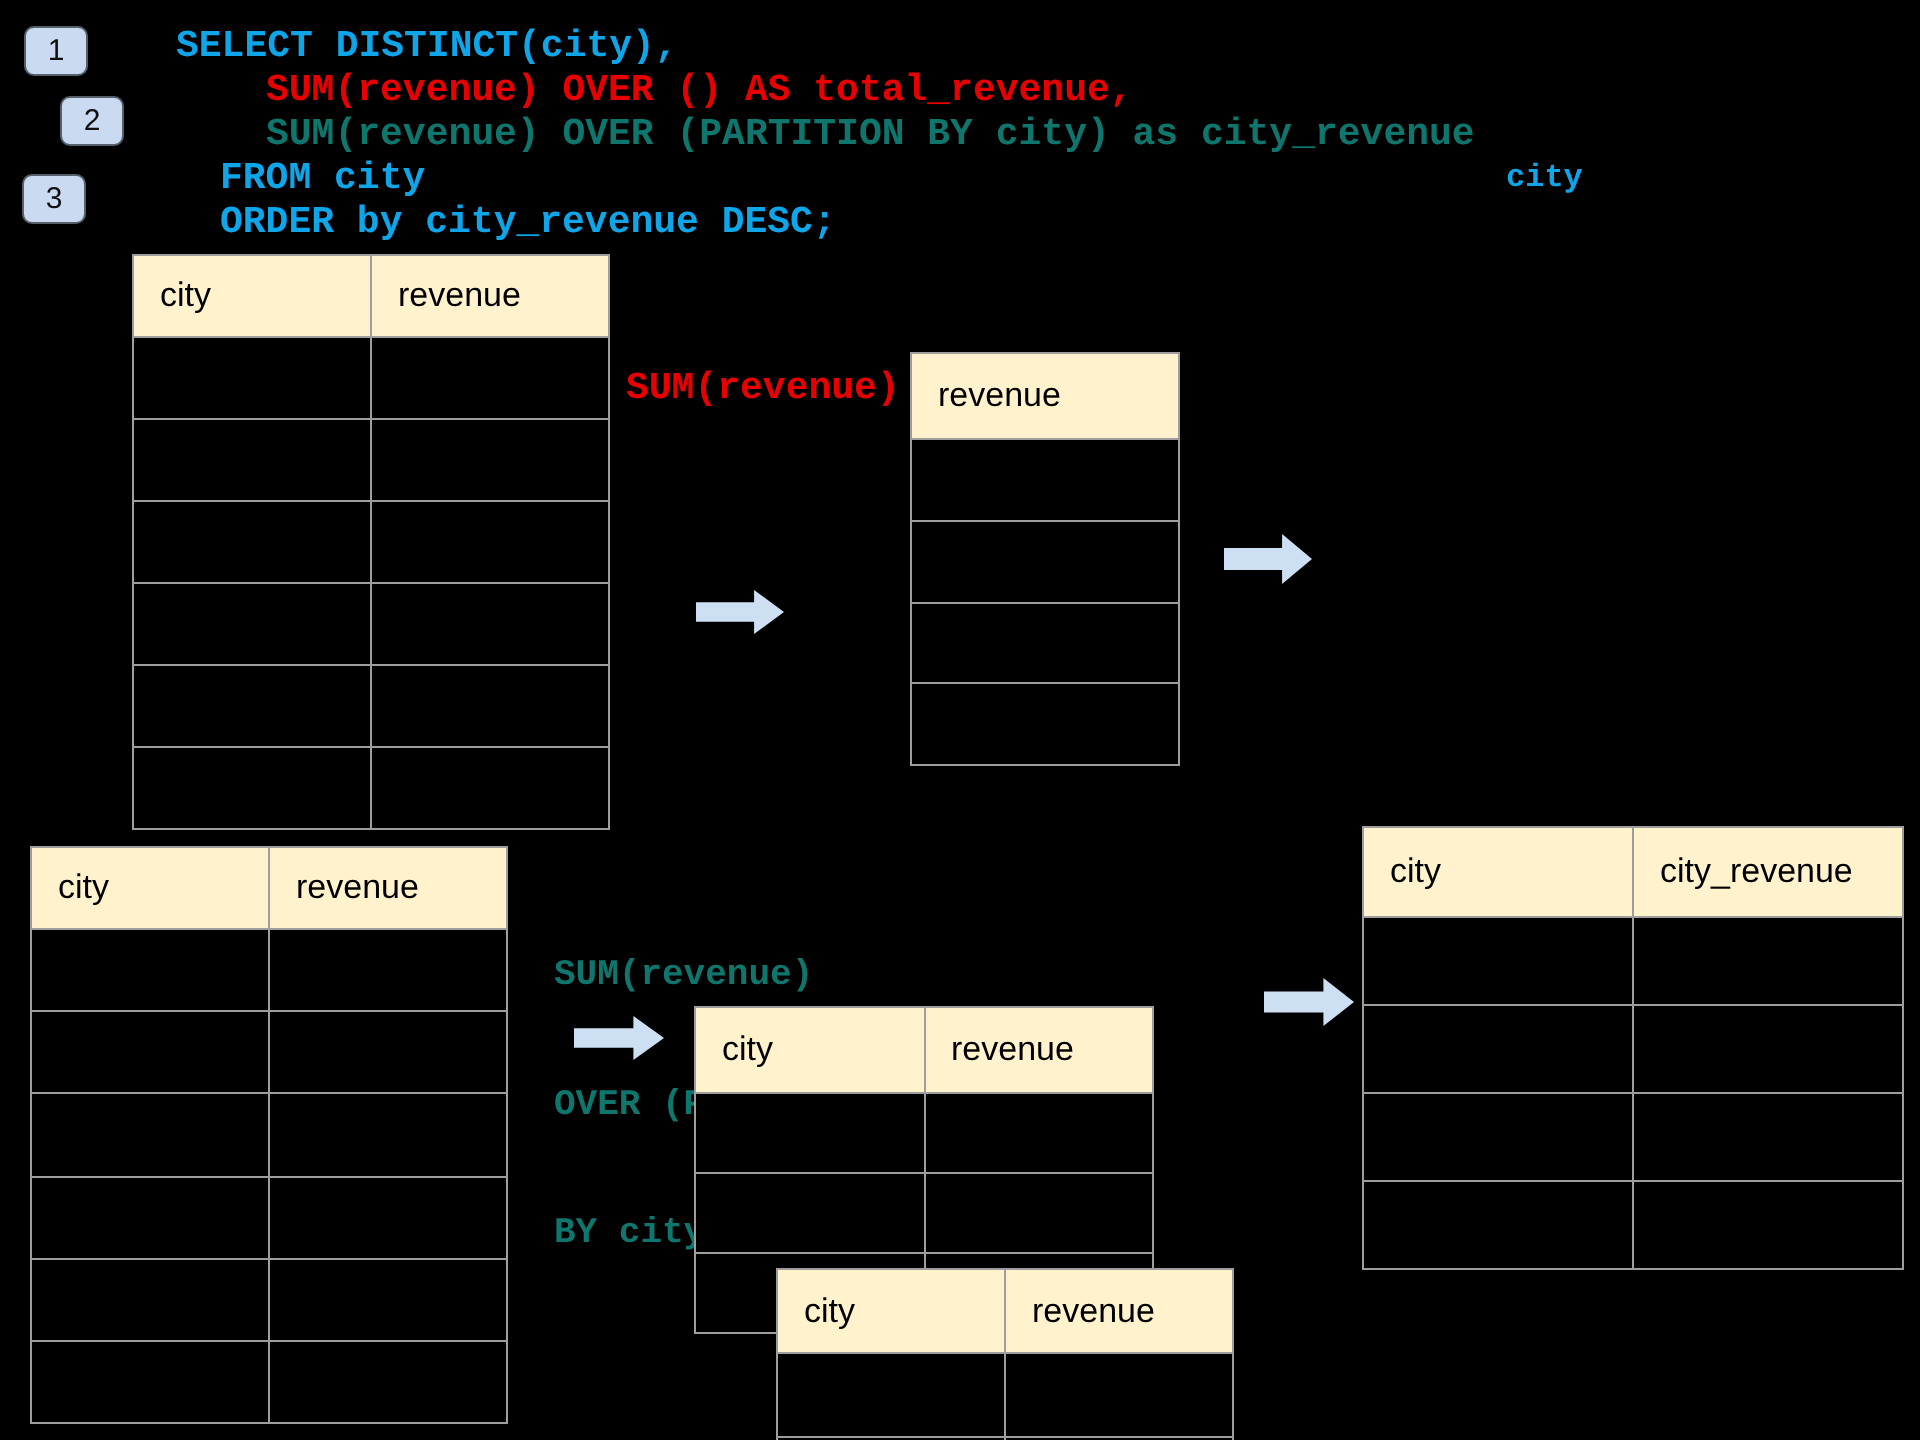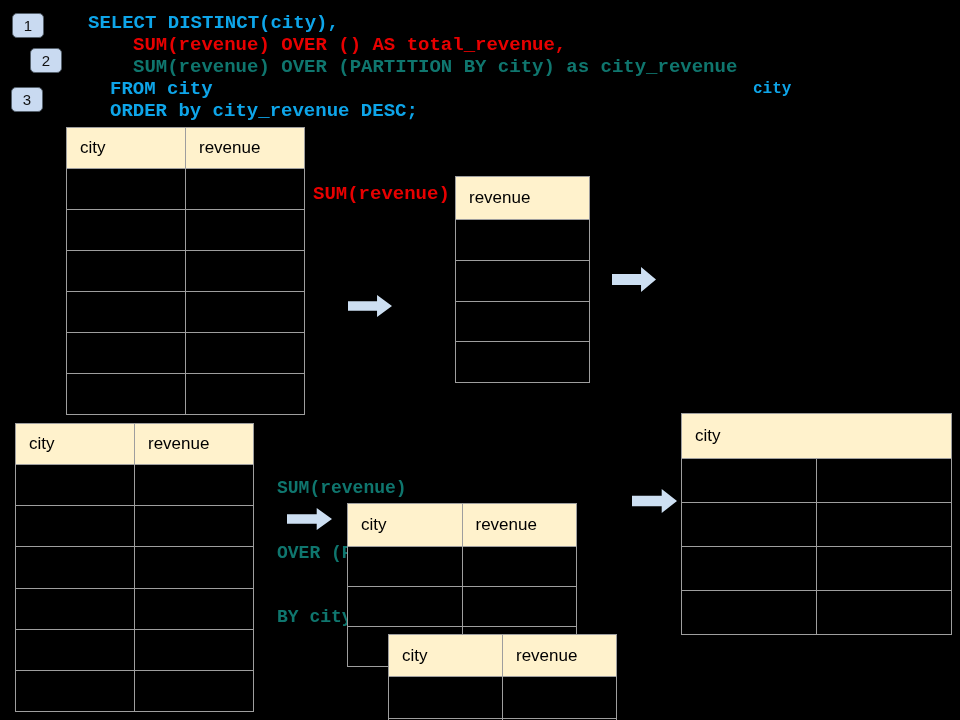--- a/index.html
+++ b/index.html
@@ -212,20 +212,21 @@
         <div class="td"></div>
       </div>
     </div>
 </div>
 
 <div class="arrow" style="left:632px;top:489px;width:45px;height:24px;"></div>
 
 <div class="tbl" style="left:681px;top:413px;width:271px;height:222px;">
   <div class="thead" style="height:44px;">
     <div class="th">city</div>
+    <div class="th">city_revenue</div>
   </div>
   <div class="tbody">
       <div class="trow">
         <div class="td"></div>
         <div class="td"></div>
       </div>
       <div class="trow">
         <div class="td"></div>
         <div class="td"></div>
       </div>

